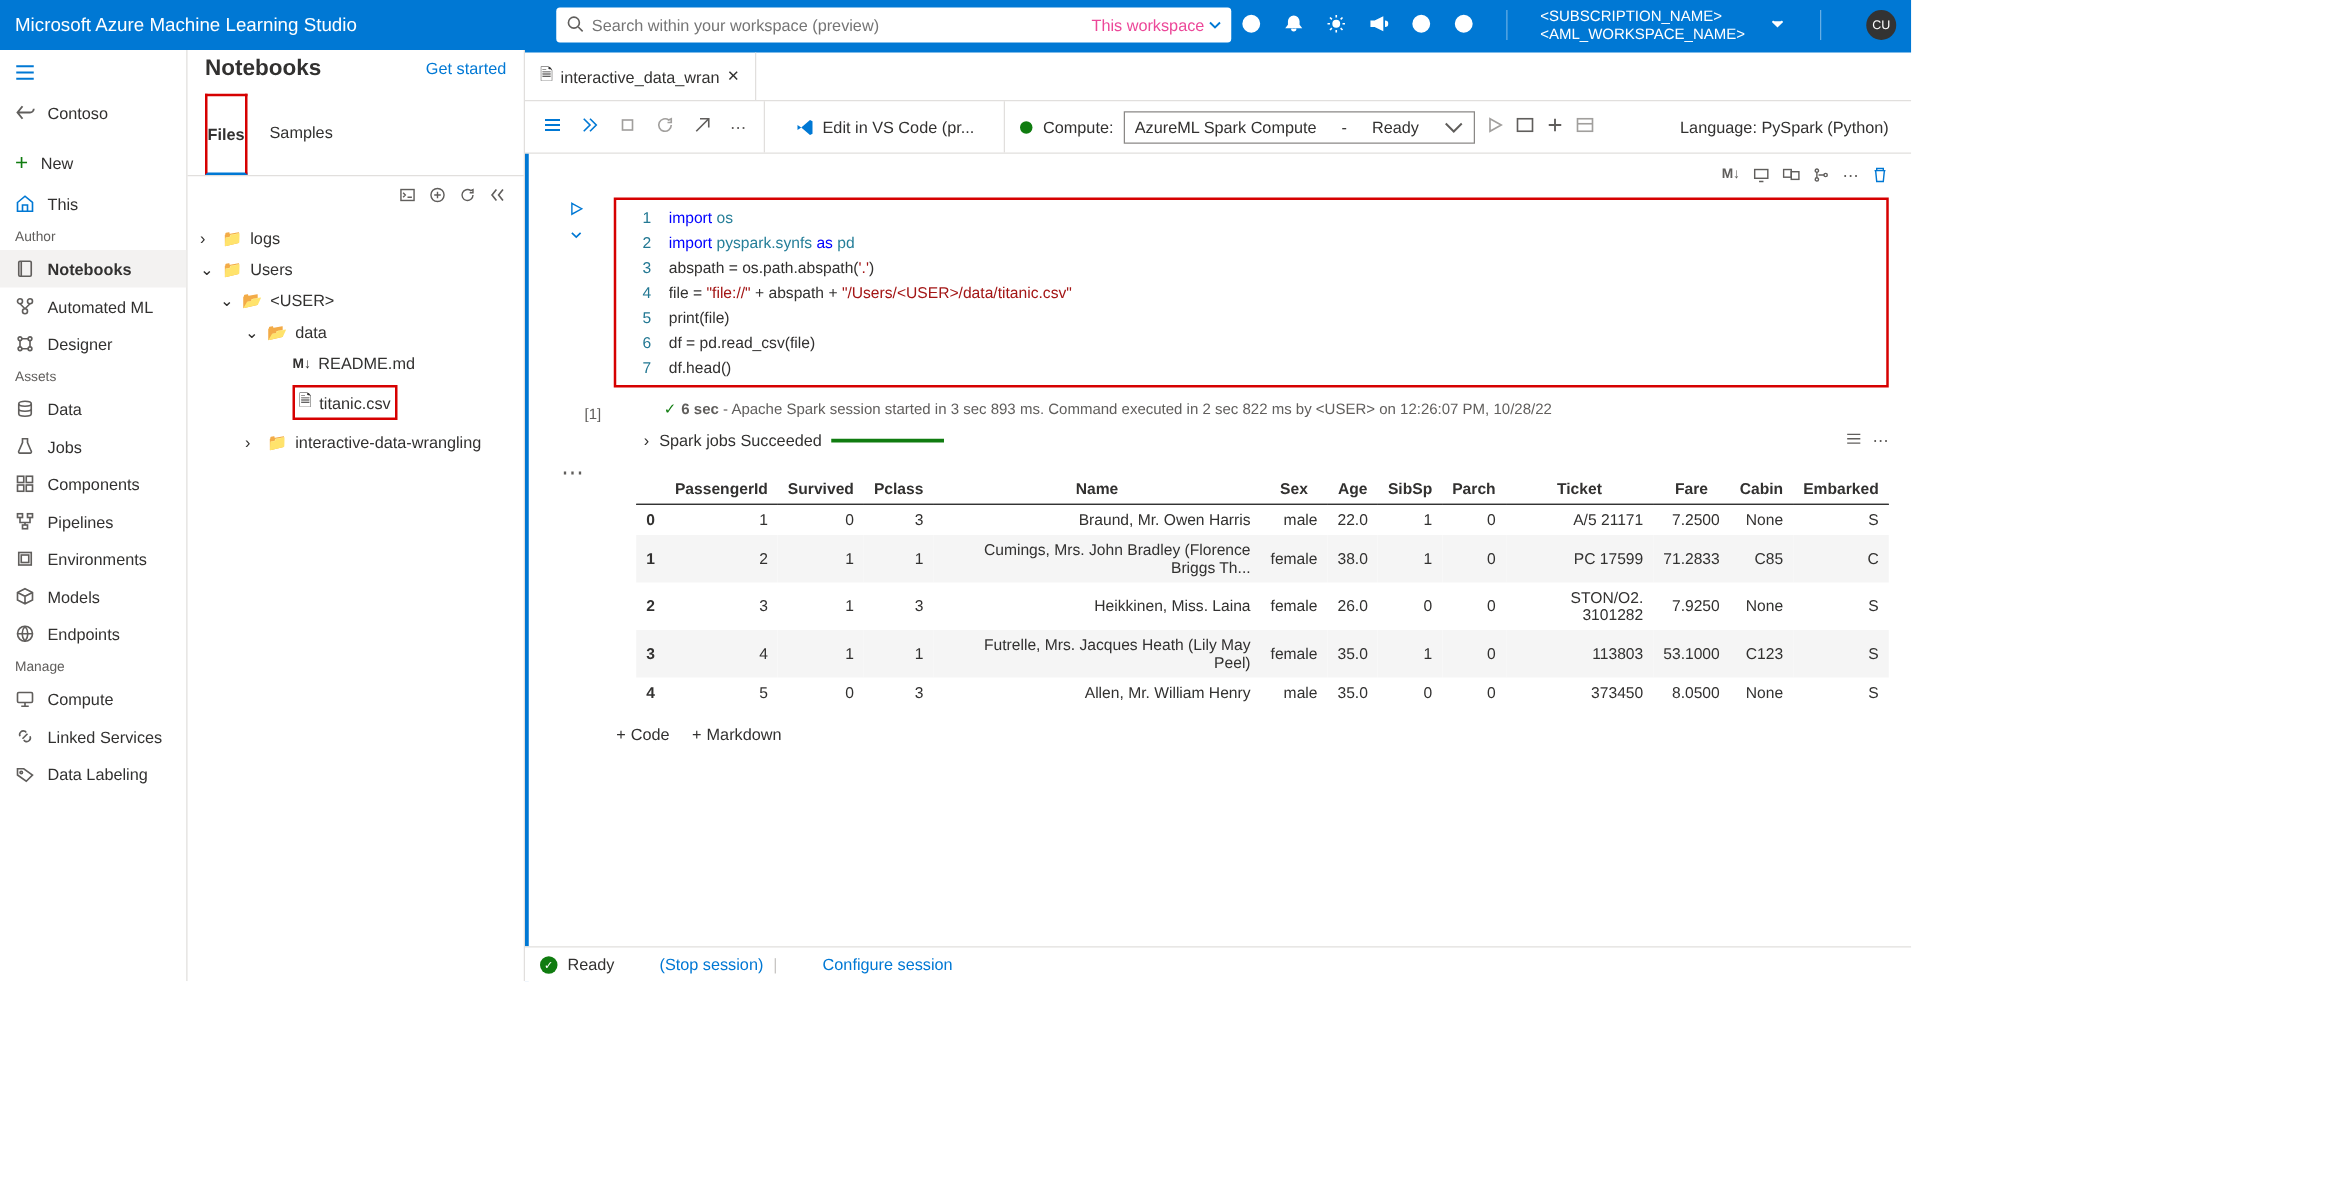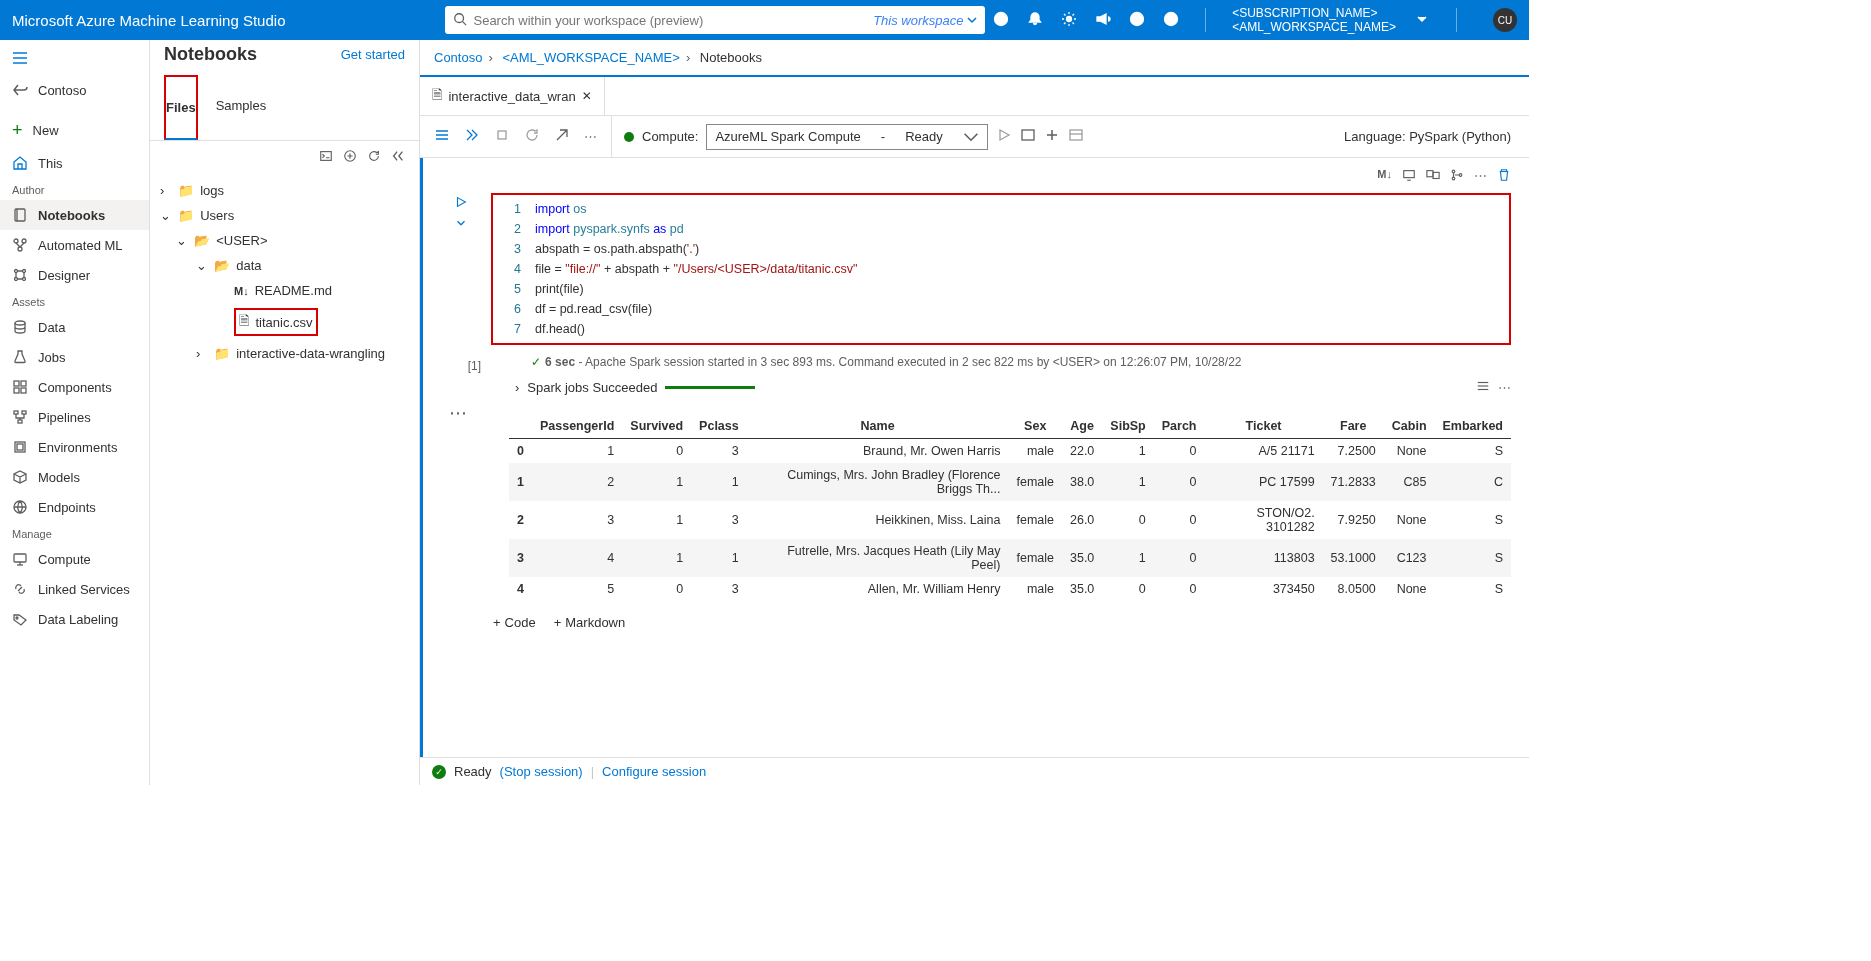--- a/index.html
+++ b/index.html
@@ -4,21 +4,21 @@
 <style>
 * { margin: 0; padding: 0; box-sizing: border-box; font-family: 'Segoe UI', Tahoma, sans-serif; }
 body { background: #fff; font-size: 13px; color: #323130; width: 1529px; height: 785px; overflow: hidden; }
 
 
 .top-header { background: #0078d4; height: 40px; display: flex; align-items: center; color: #fff; padding: 0 12px; }
 .top-header .brand { font-size: 15px; font-weight: 400; margin-right: 30px; }
 .search-box { background: #fff; border-radius: 3px; height: 28px; display: flex; align-items: center; flex: 0 0 540px; padding: 0 8px; margin-left: 130px; }
 .search-box .search-icon svg { width: 14px; height: 14px; }
 .search-box input { border: none; outline: none; flex: 1; margin-left: 6px; font-size: 13px; color: #3b82f6; }
-.search-box .scope { color: #3b82f6; font-size: 13px; display: flex; align-items: center; gap: 4px; cursor: pointer; font-style: italic; }
+.search-box .scope { color: #ec4899; font-size: 13px; display: flex; align-items: center; gap: 4px; cursor: pointer; }
 .header-spacer { flex: 1; }
 .header-icons { display: flex; align-items: center; gap: 18px; }
 .header-icons .hicon svg { width: 16px; height: 16px; fill: #fff; stroke: #fff; }
 .header-divider { width: 1px; height: 24px; background: rgba(255,255,255,0.4); margin: 0 8px; }
 .sub-info { font-size: 12px; line-height: 14px; text-align: left; }
 .avatar { width: 24px; height: 24px; border-radius: 50%; background: #333; color: #fff; display: flex; align-items: center; justify-content: center; font-size: 10px; margin-left: 10px; }
 
 
 .layout { display: flex; height: calc(100% - 40px); }
 
@@ -99,21 +99,21 @@
 .data-table td { padding: 5px 8px; text-align: right; }
 .data-table tr:nth-child(even) td { background: #f5f5f5; }
 .data-table td.idx { font-weight: 600; }
 .data-table td.name { text-align: right; }
 
 .add-buttons { display: flex; gap: 18px; padding: 14px 0 14px 70px; font-size: 13px; }
 .add-buttons .btn { display: flex; align-items: center; gap: 4px; cursor: pointer; }
 
 .status-bar { position: absolute; bottom: 0; left: 0; right: 0; border-top: 1px solid #e1dfdd; padding: 6px 12px; font-size: 13px; display: flex; align-items: center; gap: 8px; background: #fff; }
 .status-bar .ok-dot { width: 14px; height: 14px; border-radius: 50%; background: #107c10; display: flex; align-items: center; justify-content: center; color: #fff; font-size: 9px; }
-.status-bar a { color: #0078d4; text-decoration: none; }
+.status-bar a { color: #0078d4; text-decoration: none; margin-left: 28px; }
 .status-bar .divider { color: #c8c6c4; }
 </style>
 </head>
 <body>
 
 <div class="top-header">
   <div class="brand">Microsoft Azure Machine Learning Studio</div>
   <div class="search-box">
     <span class="search-icon"><svg viewBox="0 0 16 16" fill="none" stroke="#605e5c" stroke-width="1.5">
           <circle cx="7" cy="7" r="5"></circle>
@@ -352,25 +352,20 @@
         </div>
       <div class="tree-row indent2">
           <span class="chev">›</span>
           <span class="folder-icon">📁</span>
           <span>interactive-data-wrangling</span>
         </div>
     </div>
   </div>
 
   <div class="main-content">
-    <div class="main-breadcrumb">
-      <a href="#">Contoso</a><span class="sep">›</span>
-      <a href="#">&lt;AML_WORKSPACE_NAME&gt;</a><span class="sep">›</span>
-      <span>Notebooks</span>
-    </div>
     <div class="file-tab-bar">
       <div class="file-tab">
         <span>🗎</span>
         <span>interactive_data_wran</span>
         <span class="close">✕</span>
       </div>
     </div>
 
     <div class="notebook-toolbar">
       <div class="tb-group">
@@ -385,20 +380,28 @@
         <span><svg viewBox="0 0 16 16" fill="none" stroke="#a19f9d" stroke-width="1.3">
               <rect x="4" y="4" width="8" height="8"></rect>
             </svg></span>
         <span><svg viewBox="0 0 16 16" fill="none" stroke="#a19f9d" stroke-width="1.3">
               <path d="M13 8a5 5 0 11-2-4l2-1v3h-3"></path>
             </svg></span>
         <span><svg viewBox="0 0 16 16" fill="none" stroke="#605e5c" stroke-width="1.3">
               <path d="M3 13L13 3M6 3h7v7"></path>
             </svg></span>
         <span style="color:#605e5c">⋯</span>
+      </div>
+      <div class="tb-group">
+        <span class="vscode-btn">
+          <svg width="16" height="16" viewBox="0 0 16 16" fill="#0078d4">
+              <path d="M12 2l2 1v10l-2 1-7-6 7-6zM2 6l3 2-3 2V6z"></path>
+            </svg>
+          <span class="txt">Edit in VS Code (pr...</span>
+        </span>
       </div>
       <div class="compute-row tb-group noborder">
         <span class="green-dot"></span>
         <span class="txt">Compute:</span>
         <div class="compute-select">
           <span>AzureML Spark Compute</span>
           <span>-</span>
           <span>Ready</span>
           <svg width="10" height="10" viewBox="0 0 10 10">
               <path d="M1 3l4 4 4-4" stroke="#605e5c" fill="none"></path>

